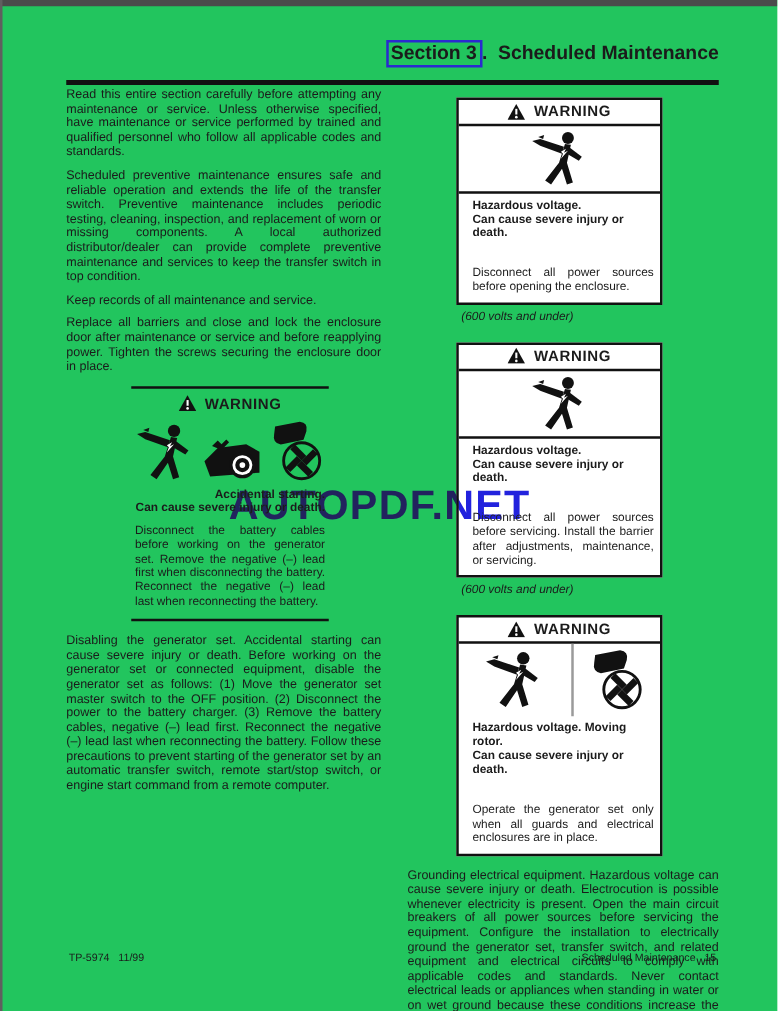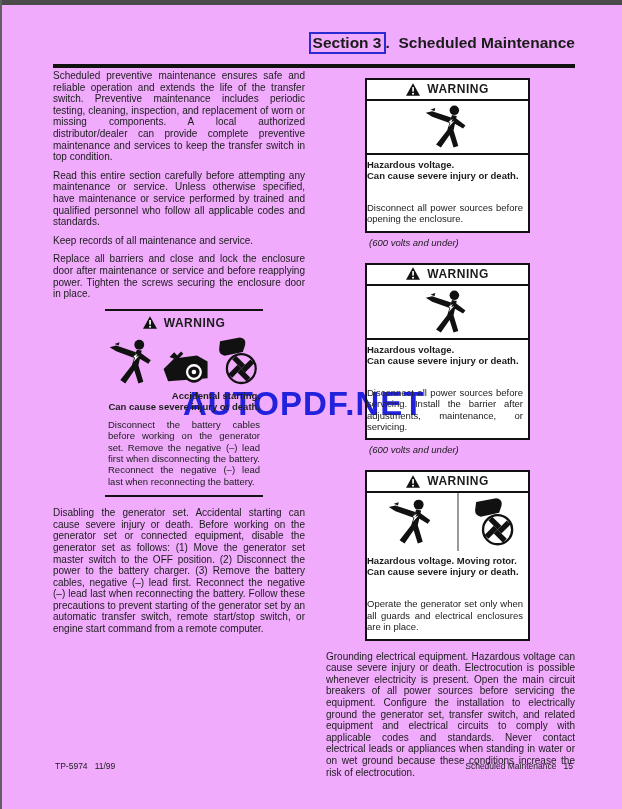--- a/index.html
+++ b/index.html
@@ -1,16 +1,16 @@
 <!DOCTYPE html>
 <html><head>
 <meta charset="utf-8">
 <style>
   html,body{margin:0;padding:0;background:#fff;}
-  .page{position:relative;width:622px;height:809px;background:#f0abfc;overflow:hidden;
+  .page{position:relative;width:622px;height:809px;background:#22c55e;overflow:hidden;
         font-family:"Liberation Sans","DejaVu Sans",sans-serif;color:#1b1b1b;}
   .edge-top{position:absolute;top:0;left:0;width:622px;height:5px;background:#4b4b4b;}
   .edge-left{position:absolute;top:0;left:0;width:2px;height:809px;background:#5f5f5f;}
 
   .hdr{position:absolute;top:34px;right:47px;font-size:15.5px;font-weight:bold;white-space:pre;}
   .hdr .linkbox{border:2px solid #2a2ad0;padding:0 2px 1px 2px;}
   .hrule{position:absolute;top:64px;left:53px;width:522px;height:4px;background:#111;}
 
   .col-left{position:absolute;left:53px;top:70px;width:252px;}
   .col-right{position:absolute;left:326px;top:78px;width:249px;}
@@ -31,21 +31,21 @@
   
   .wbox{width:165px;margin-left:39px;border:2px solid #111;background:#fff;box-sizing:border-box;}
   .wbox-header{display:flex;align-items:center;justify-content:center;gap:7px;
                padding:2px 0 3px 0;border-bottom:2px solid #111;}
   .wbox-header .wlabel{font-size:12px;font-weight:bold;letter-spacing:.5px;}
   .wbox-fig{height:52px;display:flex;align-items:center;justify-content:center;border-bottom:2px solid #111;}
   .wbox-figs{height:58px;display:flex;align-items:stretch;}
   .fig-cell{display:flex;align-items:center;justify-content:center;}
   .fig-cell.l{flex:1.3;}
   .fig-cell.r{flex:1;border-left:2px solid #9a9a9a;}
-  .wbox-text{padding:4px 5px 6px 0;}
+  .wbox-text{padding:4px 5px 6px 11px;}
   .wbox-bold{font-size:9.5px;line-height:11px;font-weight:bold;}
   .wbox-body{font-size:9.5px;line-height:11.4px;text-align:justify;margin-top:21px;}
   .caption{font-size:9.5px;font-style:italic;margin:4px 0 15px 43px;}
 
   .footer-left{position:absolute;left:55px;top:761px;font-size:8.5px;white-space:pre;}
   .footer-right{position:absolute;right:49px;top:761px;font-size:8.5px;white-space:pre;}
 
   .watermark{position:absolute;left:183px;top:385px;font-size:33px;font-weight:bold;
              letter-spacing:1px;color:#2222dd;mix-blend-mode:darken;white-space:pre;}
   svg{display:block;}
@@ -54,22 +54,22 @@
 <body>
 
 <div class="page">
   <div class="edge-top"></div>
   <div class="edge-left"></div>
 
   <div class="hdr"><span class="linkbox">Section 3</span><span>.  Scheduled Maintenance</span></div>
   <div class="hrule"></div>
 
   <div class="col-left">
+    <p class="para">Read this entire section carefully before attempting any maintenance or service.  Unless otherwise specified, have maintenance or service performed by trained and qualified personnel who follow all applicable codes and standards.</p>
     <p class="para">Scheduled preventive maintenance ensures safe and reliable operation and extends the life of the transfer switch.  Preventive maintenance includes periodic testing, cleaning, inspection, and replacement of worn or missing components.  A local authorized distributor/dealer can provide complete preventive maintenance and services to keep the transfer switch in top condition.</p>
-    <p class="para">Read this entire section carefully before attempting any maintenance or service.  Unless otherwise specified, have maintenance or service performed by trained and qualified personnel who follow all applicable codes and standards.</p>
     <p class="para">Keep records of all maintenance and service.</p>
     <p class="para">Replace all barriers and close and lock the enclosure door after maintenance or service and before reapplying power.  Tighten the screws securing the enclosure door in place.</p>
 
     <div class="wblock">
       <div class="whead">
         <svg class="tri" viewBox="0 0 20 18">
           <path d="M10 0 L20 18 L0 18 Z" fill="#111"></path>
           <rect x="8.9" y="5.5" width="2.4" height="6.5" fill="#fff"></rect>
           <circle cx="10.1" cy="15" r="1.5" fill="#fff"></circle>
         </svg>

